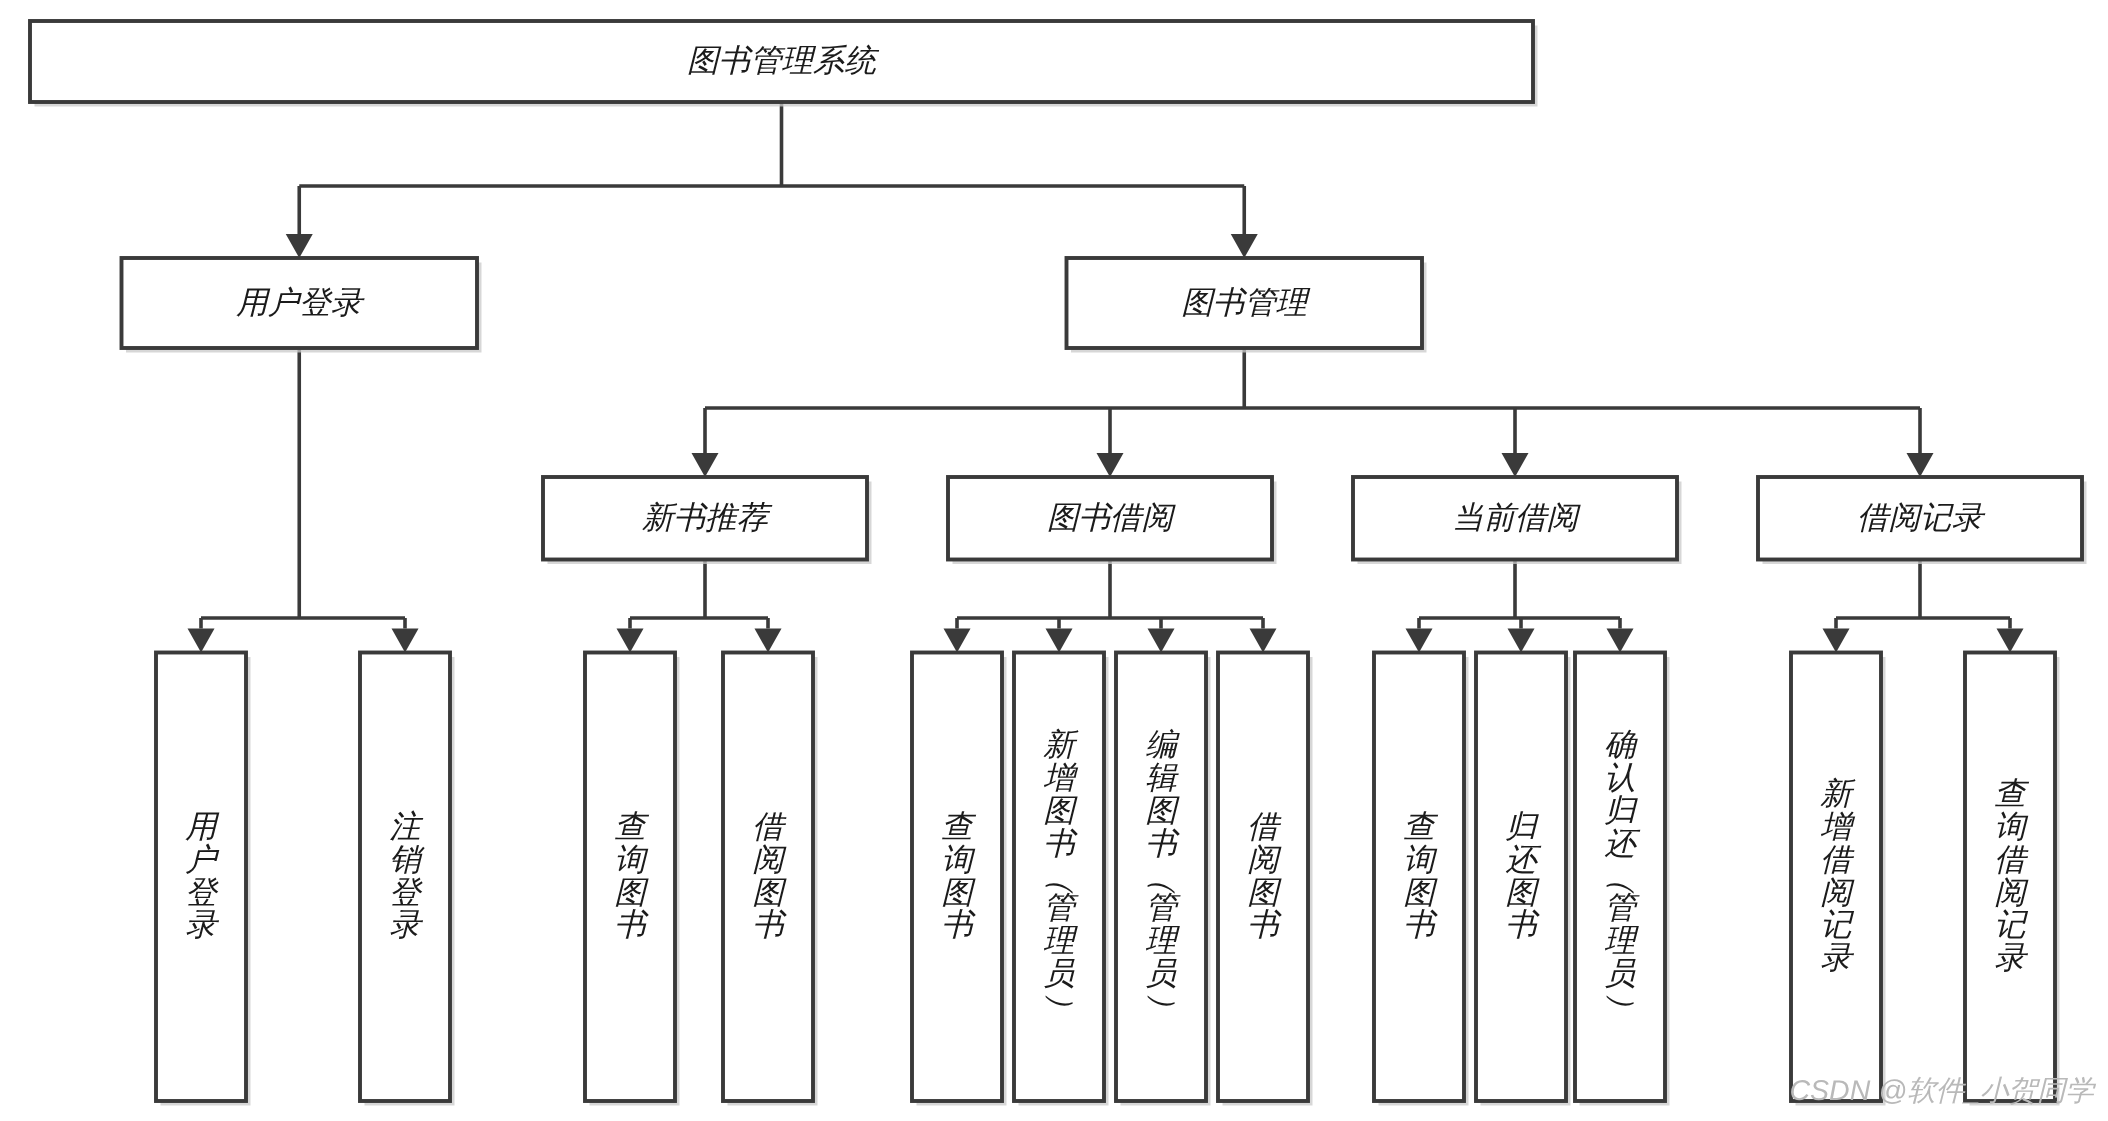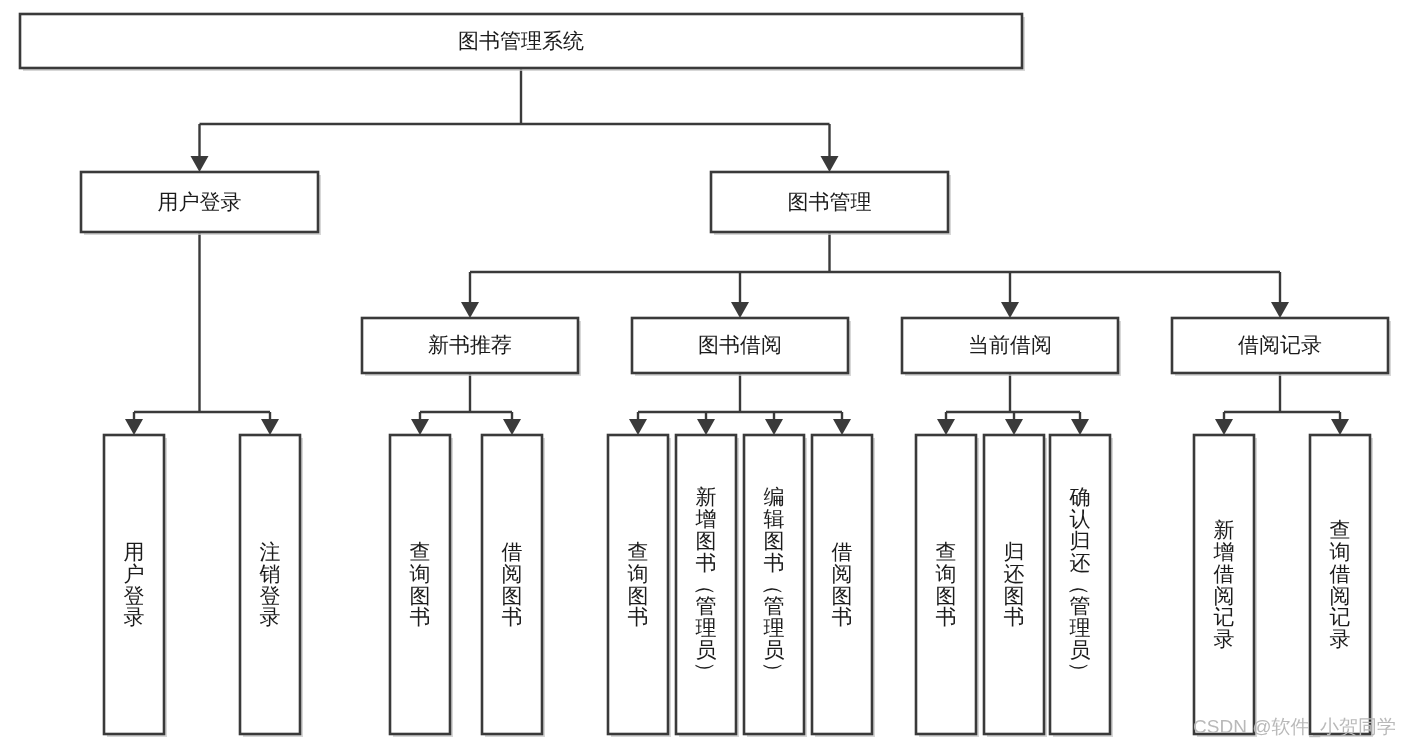--- a/index.html
+++ b/index.html
@@ -12,20 +12,21 @@
     width: 1405px;
     height: 747px;
     font-family: "Liberation Sans", "DejaVu Sans", sans-serif;
     overflow: hidden;
     position: relative;
   }
   #diagram-root {
     position: relative;
     width: 1405px;
     height: 747px;
+    font-style: italic;
   }
   svg#flow-svg {
     position: absolute;
     top: 0;
     left: 0;
     width: 1405px;
     height: 747px;
     display: block;
   }
   .node-rect {

